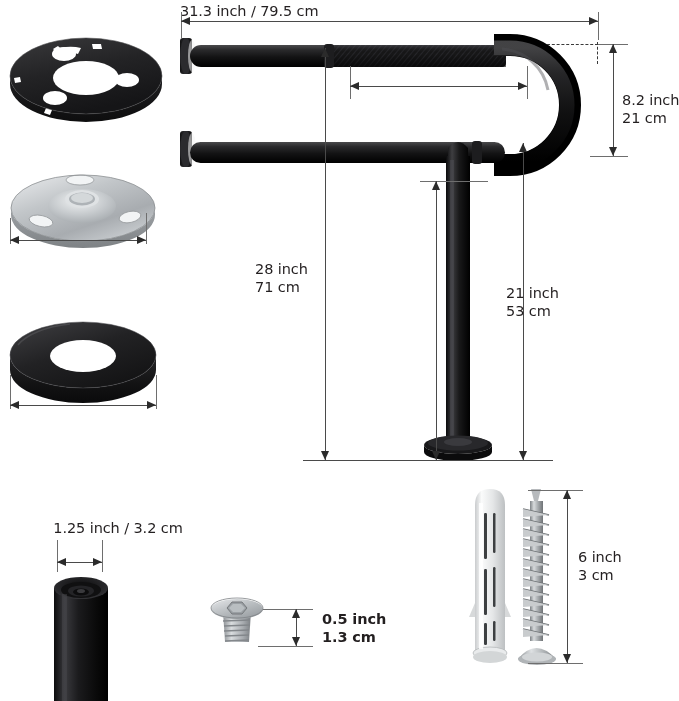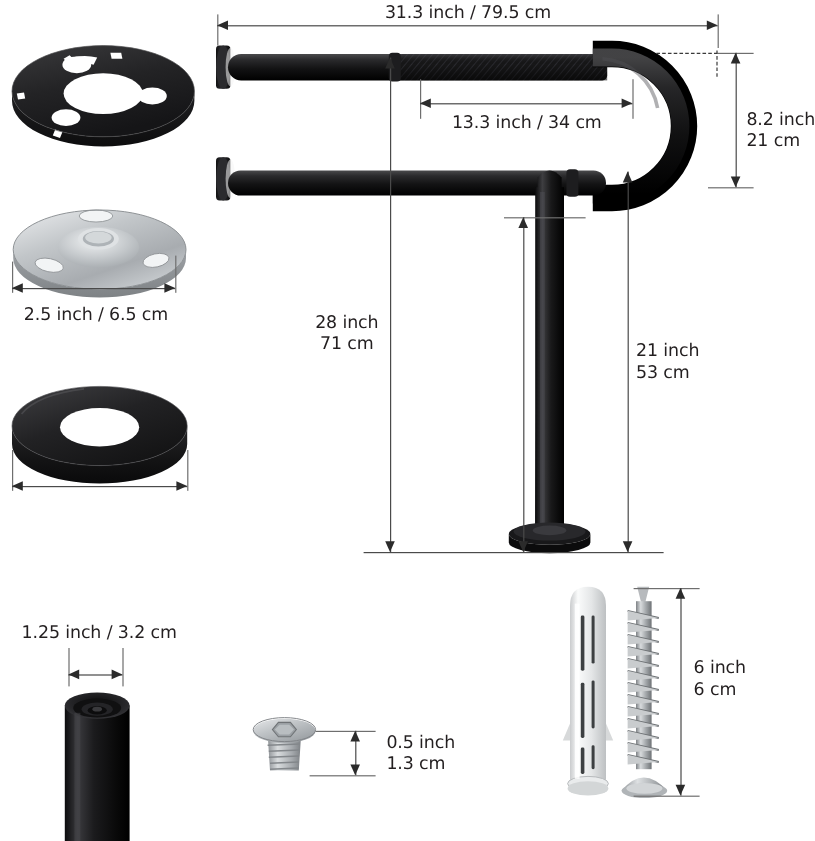--- a/index.html
+++ b/index.html
@@ -17,21 +17,21 @@
   #stage { position: absolute; inset: 0; }
 
   .dim-label {
     position: absolute;
     font-size: 14.5px;
     line-height: 1.22;
     color: #231f20;
     white-space: pre;
     letter-spacing: -0.1px;
   }
-  .dim-label.center { text-align: center; }
+  .dim-label.center { }
   .dim-label.left { text-align: left; }
 
   
   .hline {
     position: absolute;
     height: 1px;
     background: #4a4a4a;
   }
   .vline {
     position: absolute;
@@ -140,21 +140,20 @@
       <ellipse cx="33" cy="58" rx="12" ry="5.5" fill="#f2f4f5" stroke="#8d9194" stroke-width="0.7" transform="rotate(12 33 58)"></ellipse>
       <ellipse cx="75" cy="45" rx="72" ry="33" fill="none" stroke="#8b8f92" stroke-width="0.8"></ellipse>
     </svg>
   </div>
 
   <div class="ext v" style="left:10px; top:218px; height:26px;"></div>
   <div class="ext v" style="left:146px; top:213px; height:31px;"></div>
   <div class="hline" style="left:10px; top:240px; width:136px;"></div>
   <div class="ar ar-l" style="left:10px; top:236px;"></div>
   <div class="ar ar-r" style="left:137px; top:236px;"></div>
-  <div class="dim-label center" style="left:0px; top:255px; width:160px;">2.5 inch / 6.5 cm</div>
 
   <div class="part" style="left:8px; top:315px;">
     <svg width="150" height="85" viewBox="0 0 150 85">
       <defs>
         <linearGradient id="bcrSide" x1="0" y1="0" x2="0" y2="1">
           <stop offset="0" stop-color="#262628"></stop>
           <stop offset="0.6" stop-color="#131314"></stop>
           <stop offset="1" stop-color="#0a0a0b"></stop>
         </linearGradient>
         <linearGradient id="bcrTop" x1="0.1" y1="0" x2="0.8" y2="1">
@@ -247,21 +246,20 @@
   <div class="ar ar-r" style="left:589px; top:17px;"></div>
 
   <div class="dash-v" style="left:597px; top:42px; height:22px;"></div>
   <div class="dash-h" style="left:547px; top:44px; width:51px;"></div>
 
   <div class="ext v" style="left:350px; top:66px; height:33px;"></div>
   <div class="ext v" style="left:527px; top:66px; height:33px;"></div>
   <div class="hline" style="left:350px; top:86px; width:177px;"></div>
   <div class="ar ar-l" style="left:350px; top:82px;"></div>
   <div class="ar ar-r" style="left:518px; top:82px;"></div>
-  <div class="dim-label center" style="left:350px; top:95px; width:178px;">13.3 inch / 34 cm</div>
 
   <div class="ext h" style="left:598px; top:44px; width:30px;"></div>
   <div class="ext h" style="left:590px; top:156px; width:38px;"></div>
   <div class="vline" style="left:613px; top:44px; height:112px;"></div>
   <div class="ar ar-u" style="left:609px; top:44px;"></div>
   <div class="ar ar-d" style="left:609px; top:147px;"></div>
   <div class="dim-label left" style="left:622px; top:92px; width:60px;"><span>8.2 inch</span><br><span>21 cm</span></div>
 
   <div class="vline" style="left:325px; top:48px; height:412px;"></div>
   <div class="ar ar-u" style="left:321px; top:48px;"></div>
@@ -269,25 +267,25 @@
   <div class="dim-label center" style="left:255px; top:261px; width:68px;"><span>28 inch</span><br><span>71 cm</span></div>
 
   <div class="ext h" style="left:420px; top:181px; width:68px;"></div>
   <div class="vline" style="left:436px; top:181px; height:279px;"></div>
   <div class="ar ar-u" style="left:432px; top:181px;"></div>
   <div class="ar ar-d" style="left:432px; top:451px;"></div>
 
   <div class="vline" style="left:523px; top:143px; height:317px;"></div>
   <div class="ar ar-u" style="left:519px; top:143px;"></div>
   <div class="ar ar-d" style="left:519px; top:451px;"></div>
-  <div class="dim-label left" style="left:530px; top:285px; width:66px;"><span>21 inch</span><br><span>53 cm</span></div>
+  <div class="dim-label left" style="left:506px; top:285px; width:66px;"><span>21 inch</span><br><span>53 cm</span></div>
 
   <div class="hline" style="left:303px; top:460px; width:250px;"></div>
 
-  <div class="dim-label left" style="left:18px; top:520px; width:200px;">1.25 inch / 3.2 cm</div>
+  <div class="dim-label left" style="left:18px; top:520px; width:200px;text-align:center;">1.25 inch / 3.2 cm</div>
   <div class="ext v" style="left:57px; top:540px; height:32px;"></div>
   <div class="ext v" style="left:102px; top:540px; height:32px;"></div>
   <div class="hline" style="left:57px; top:562px; width:45px;"></div>
   <div class="ar ar-l" style="left:57px; top:558px;"></div>
   <div class="ar ar-r" style="left:93px; top:558px;"></div>
 
   <div class="part" style="left:50px; top:572px;">
     <svg width="66" height="129" viewBox="0 0 66 129">
       <defs>
         <linearGradient id="teBody" x1="0" y1="0" x2="1" y2="0">
@@ -346,21 +344,21 @@
 
       <polygon points="17,16 22,10 32,10 37,16 32,22 22,22" fill="#9ba0a4" stroke="#6f7376" stroke-width="0.9"></polygon>
       <polygon points="19,16 23,12 31,12 35,16 31,20 23,20" fill="#b9bec1"></polygon>
     </svg>
   </div>
   <div class="ext h" style="left:263px; top:609px; width:50px;"></div>
   <div class="ext h" style="left:258px; top:646px; width:55px;"></div>
   <div class="vline" style="left:296px; top:609px; height:37px;"></div>
   <div class="ar ar-u" style="left:292px; top:609px;"></div>
   <div class="ar ar-d" style="left:292px; top:637px;"></div>
-  <div class="dim-label left" style="left:322px; top:611px; width:70px;"><span>0.5 inch</span><br><span>1.3 cm</span></div>
+  <div class="dim-label left" style="left:322px; top:611px; width:70px;font-weight:bold;"><span>0.5 inch</span><br><span>1.3 cm</span></div>
 
   <div class="part" style="left:469px; top:487px;">
     <svg width="42" height="180" viewBox="0 0 42 180">
       <defs>
         <linearGradient id="waBody" x1="0" y1="0" x2="1" y2="0">
           <stop offset="0" stop-color="#c9cbcd"></stop>
           <stop offset="0.22" stop-color="#fafbfb"></stop>
           <stop offset="0.6" stop-color="#e4e6e7"></stop>
           <stop offset="1" stop-color="#bdc0c2"></stop>
         </linearGradient>
@@ -442,15 +440,15 @@
       <ellipse cx="22" cy="172" rx="19" ry="6" fill="#b0b4b7"></ellipse>
       <ellipse cx="22" cy="170" rx="15" ry="4.5" fill="#d2d5d7"></ellipse>
     </svg>
   </div>
 
   <div class="ext h" style="left:528px; top:490px; width:55px;"></div>
   <div class="ext h" style="left:528px; top:663px; width:55px;"></div>
   <div class="vline" style="left:567px; top:490px; height:173px;"></div>
   <div class="ar ar-u" style="left:563px; top:490px;"></div>
   <div class="ar ar-d" style="left:563px; top:654px;"></div>
-  <div class="dim-label left" style="left:578px; top:549px; width:64px;"><span>6 inch</span><br><span>6 cm</span></div>
+  <div class="dim-label left" style="left:578px; top:549px; width:64px;"><span>6 inch</span><br><span>3 cm</span></div>
 
 </div>
 
 </body></html>

